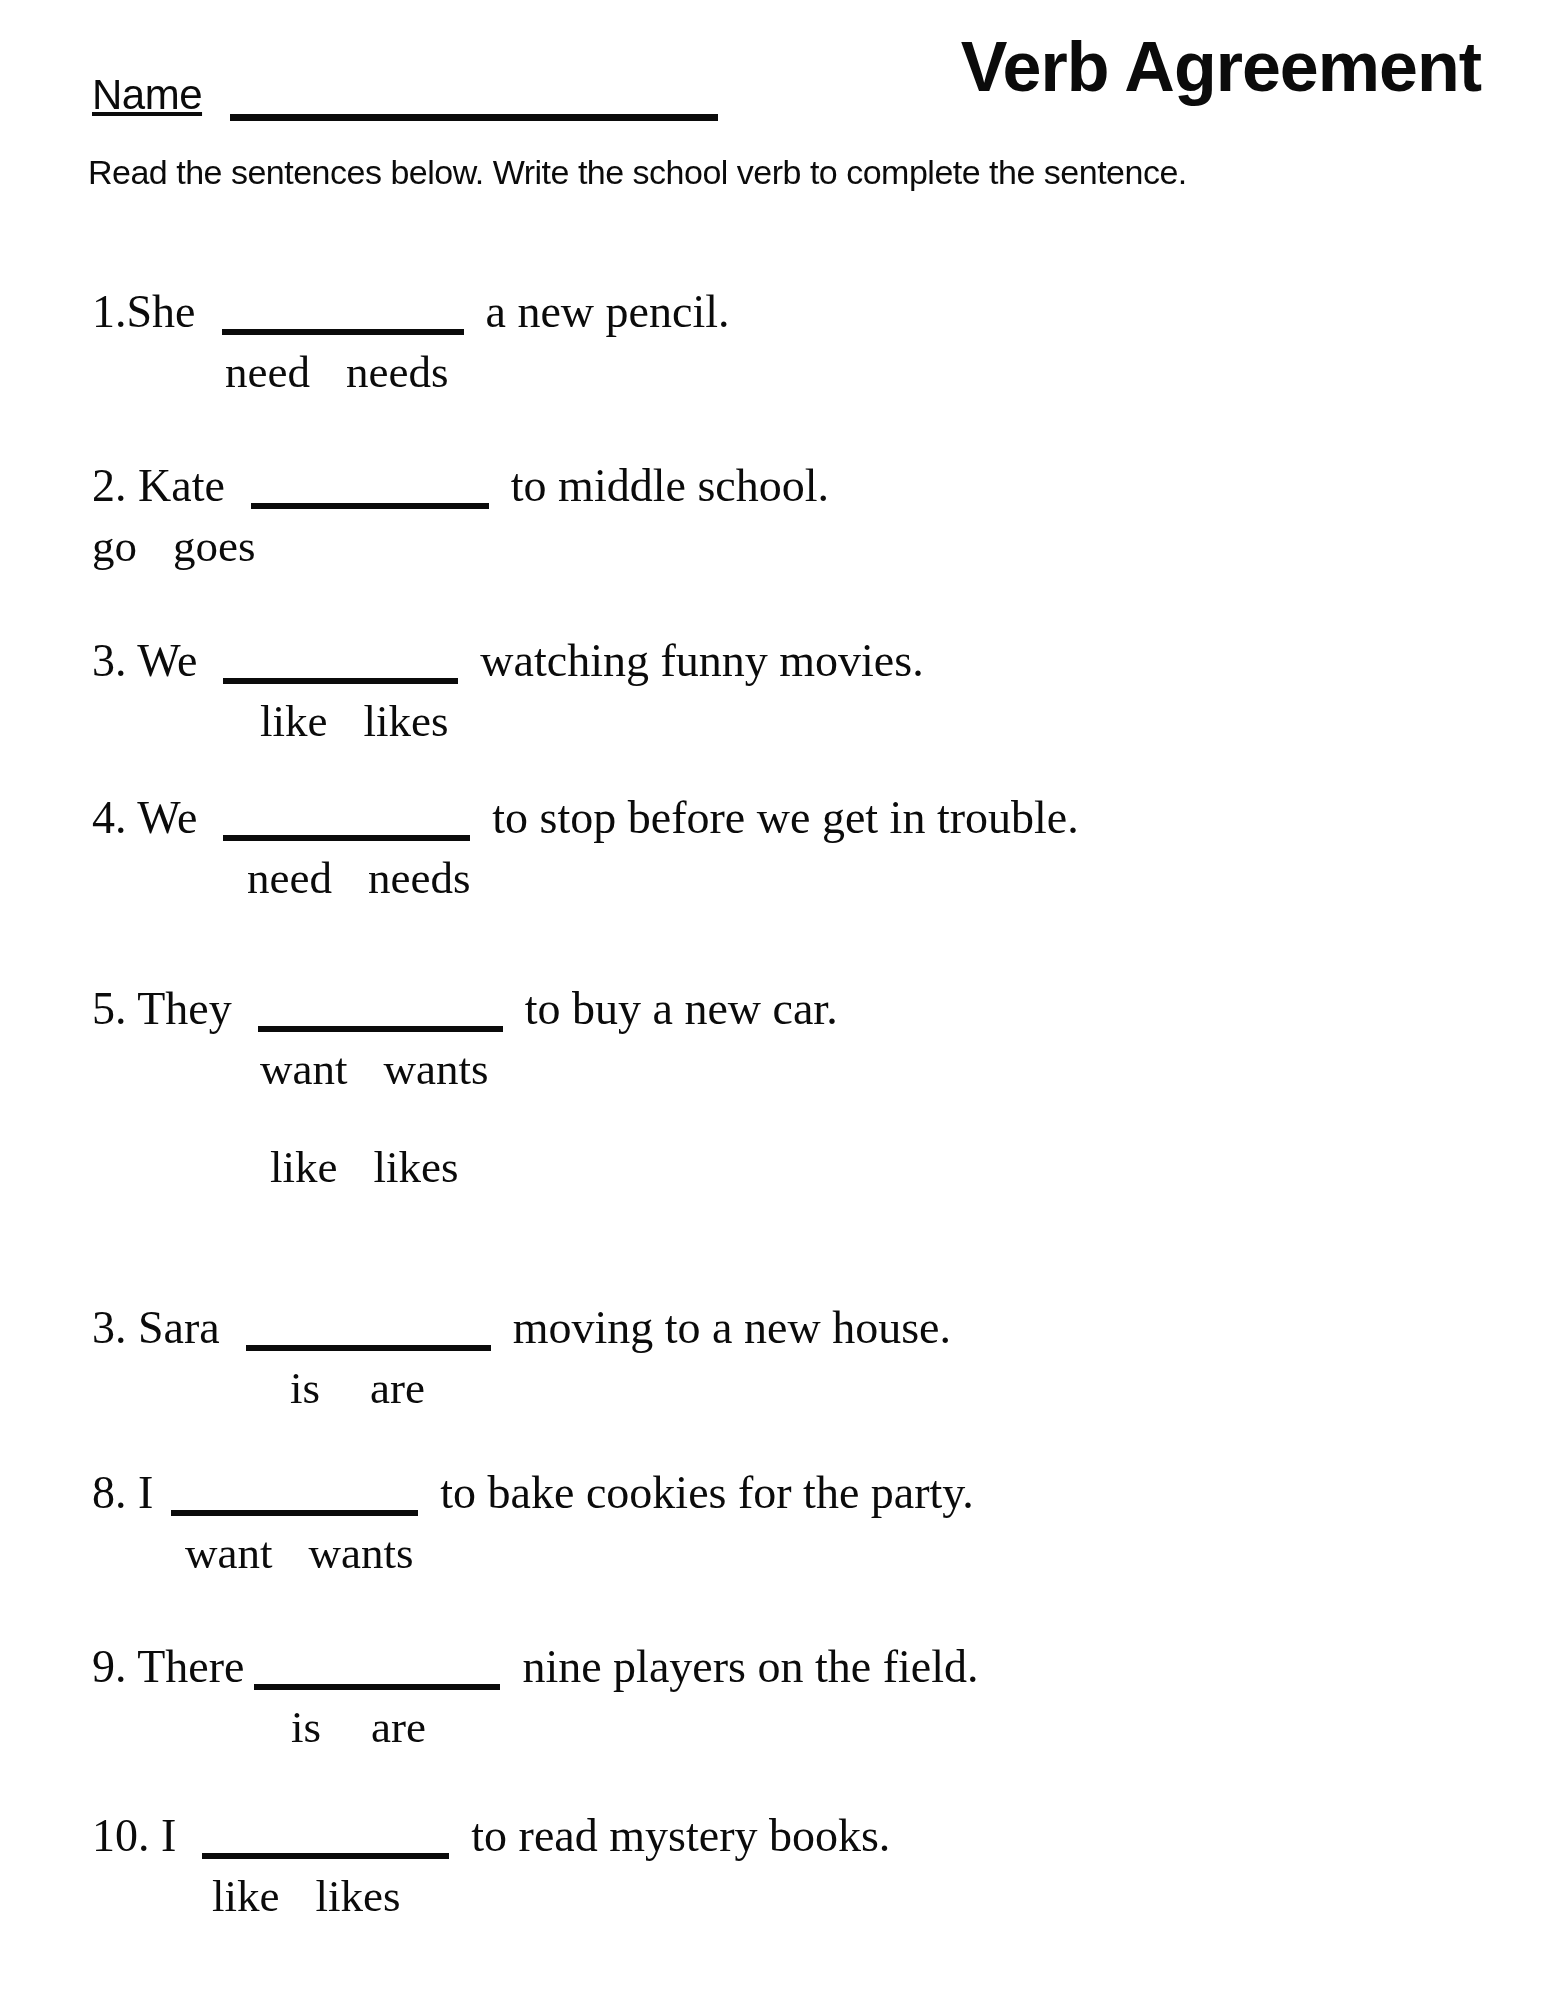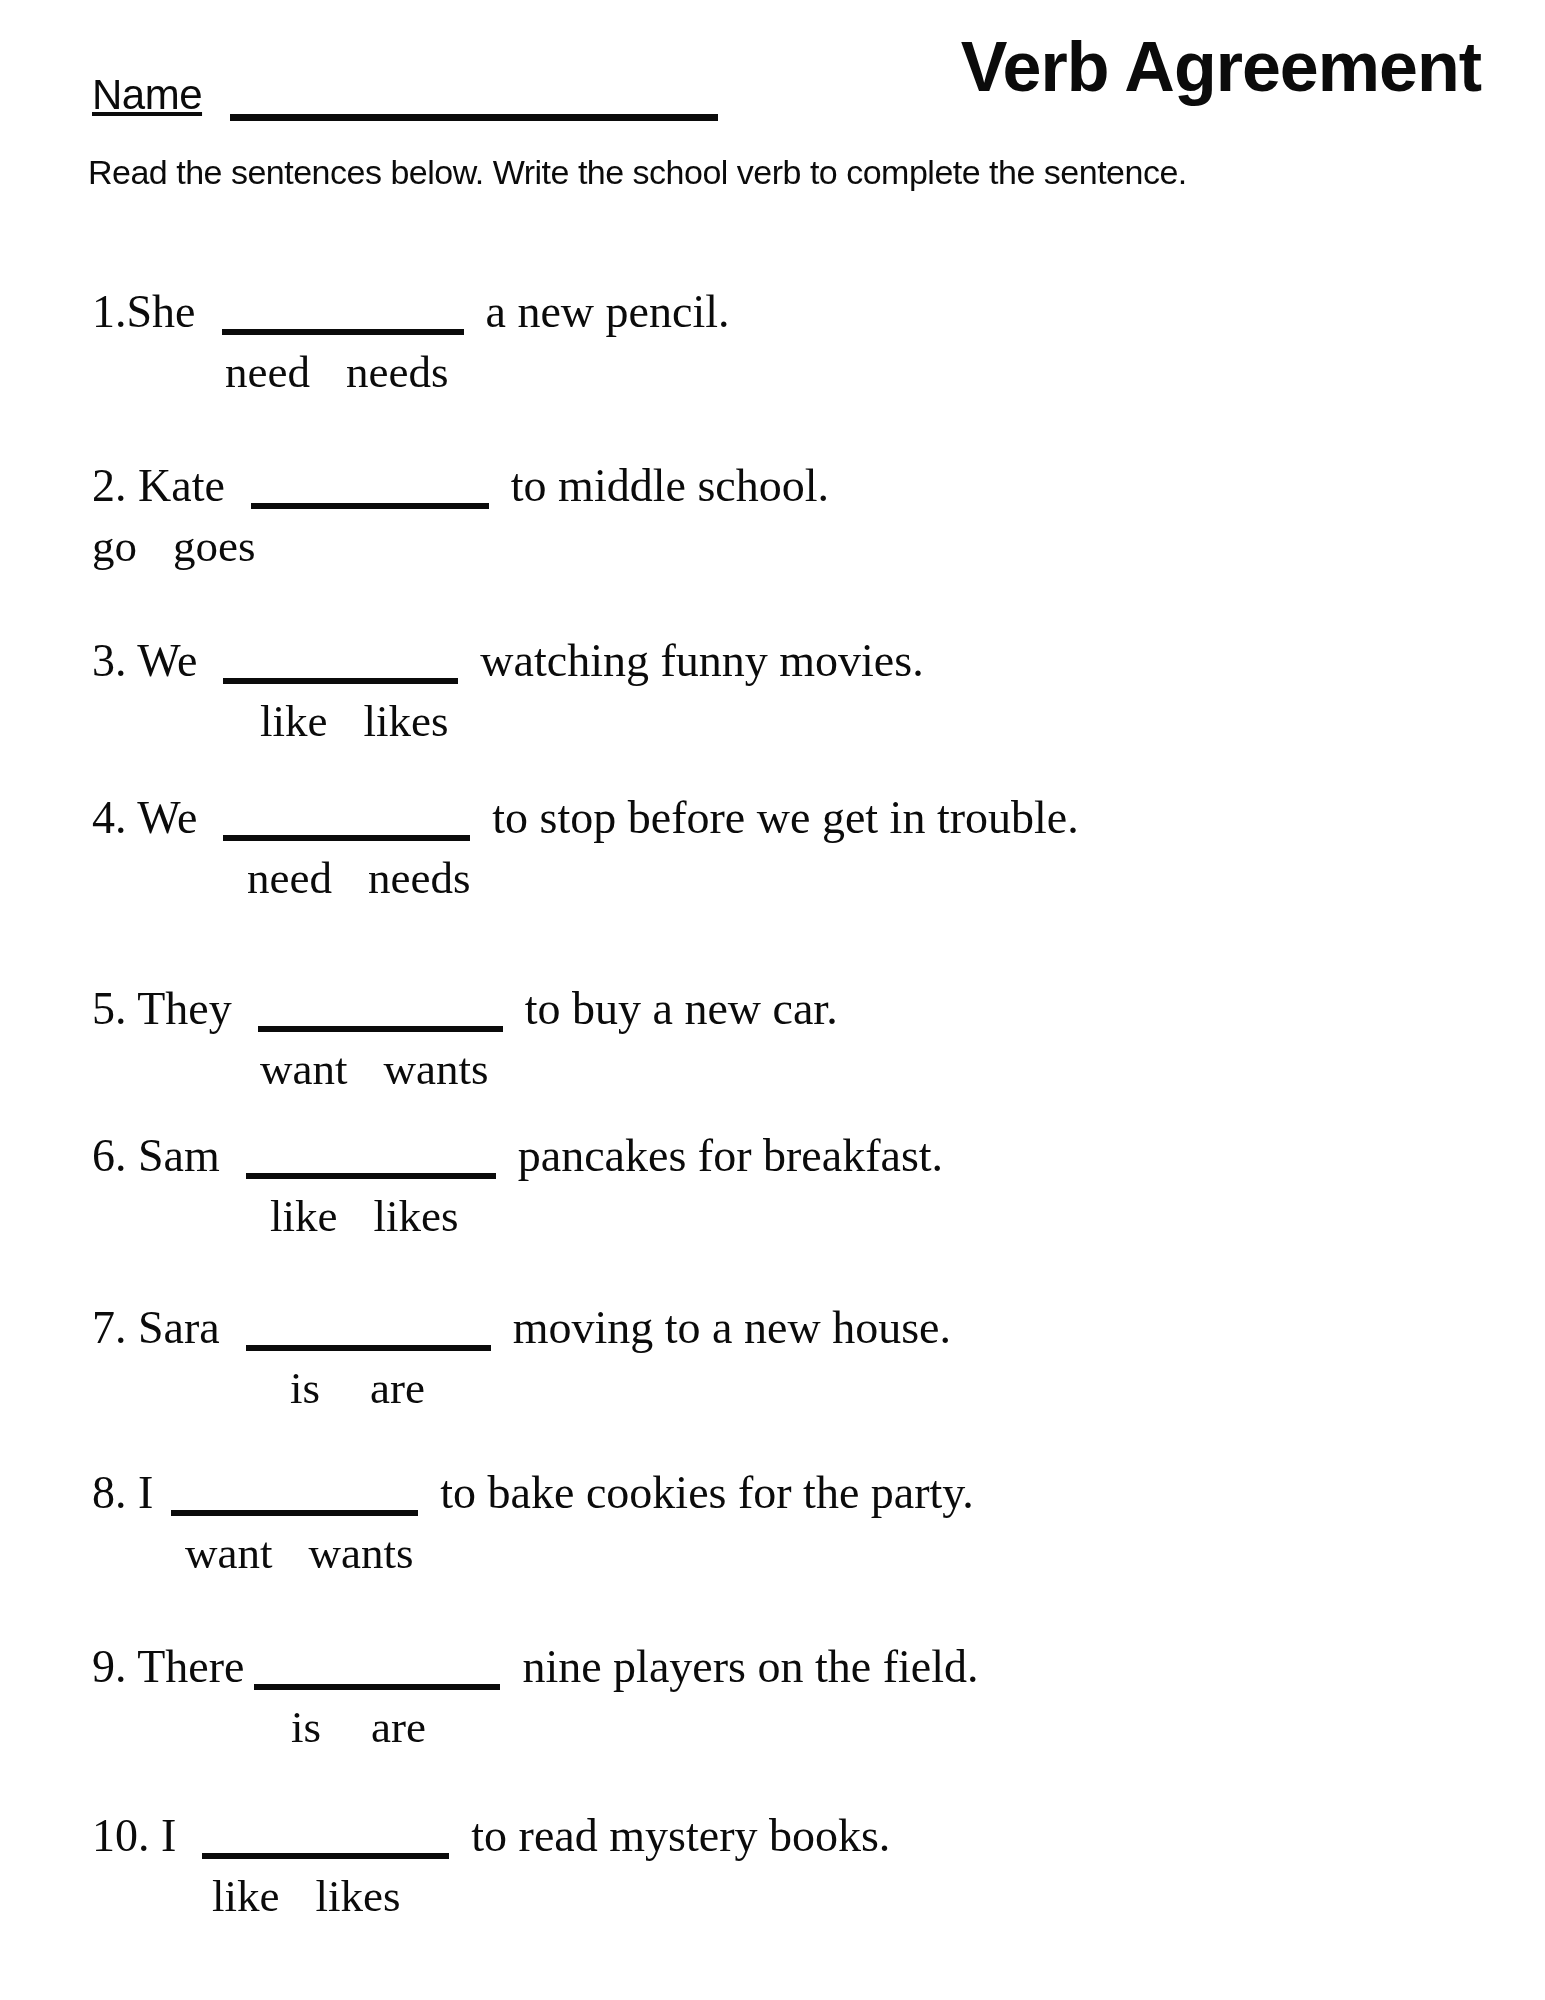--- a/index.html
+++ b/index.html
@@ -102,29 +102,28 @@
 
   <div class="q" style="top:985px">
     <div class="q-line"><span>5. They</span><span class="q-blank" style="width:245px"></span><span>to buy a new car.</span></div>
     <div class="q-choices" style="margin-left:168px">
         <span>want</span>
         <span>wants</span>
       </div>
   </div>
 
   <div class="q" style="top:1132px">
-    <div class="q-line"><span>6. Sam</span><span class="q-blank" style="width:250px"></span><span>pancakes for breakfast.</span></div>
     <div class="q-choices" style="margin-left:178px">
         <span>like</span>
         <span>likes</span>
       </div>
   </div>
 
   <div class="q" style="top:1304px">
-    <div class="q-line"><span>7. Sara</span><span class="q-blank" style="width:245px"></span><span>moving to a new house.</span></div>
+    <div class="q-line"><span>3. Sara</span><span class="q-blank" style="width:245px"></span><span>moving to a new house.</span></div>
     <div class="q-choices gap-wide" style="margin-left:198px">
         <span>is</span>
         <span>are</span>
       </div>
   </div>
 
   <div class="q" style="top:1469px">
     <div class="q-line"><span>8. I</span><span class="q-blank" style="width:247px;margin-left:18px"></span><span>to bake cookies for the party.</span></div>
     <div class="q-choices" style="margin-left:93px">
         <span>want</span>

